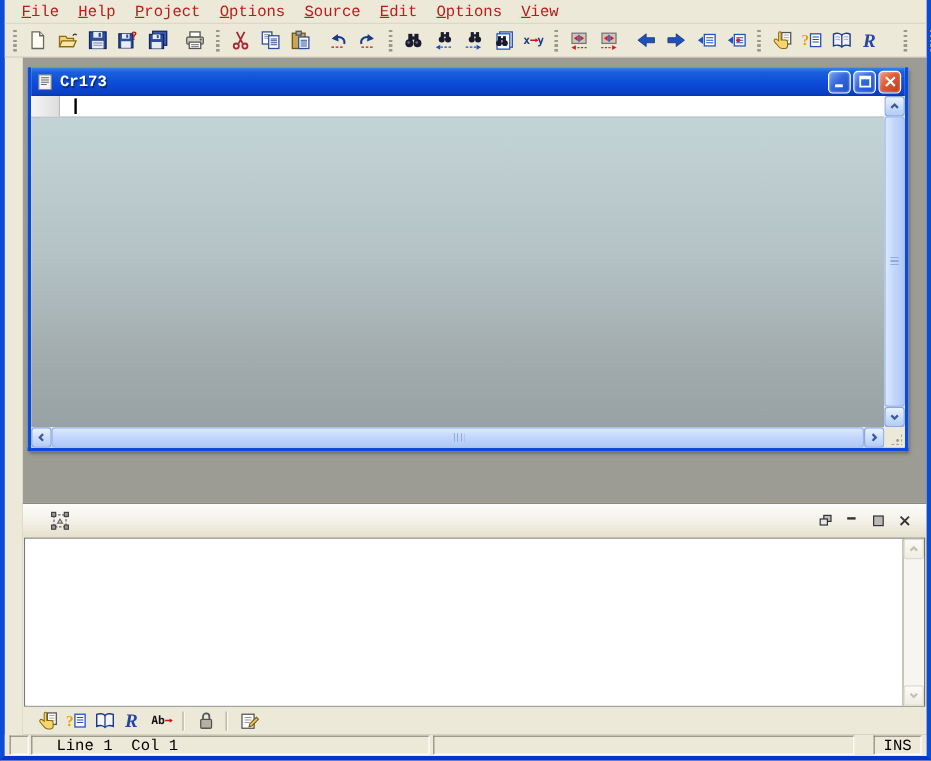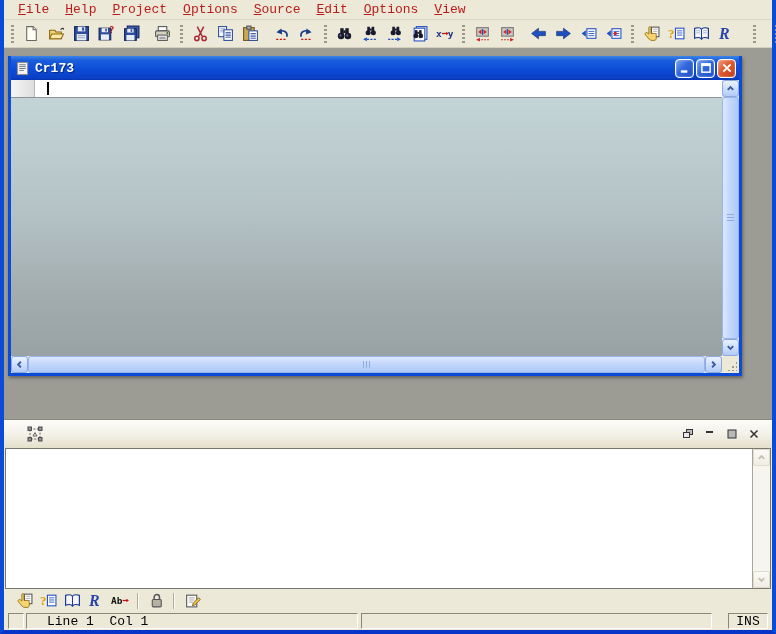--- a/index.html
+++ b/index.html
@@ -30,21 +30,21 @@
 
   
   .toolbar{height:28px;flex:none;display:flex;align-items:center;background:#ECE9D8;
     border-bottom:1px solid #D4D0BE;padding:0 2px;}
   .grip{width:3px;height:18px;margin:0 5px;flex:none;
     background-image:repeating-linear-gradient(180deg,#9A988C 0 2px,transparent 2px 4px);}
   .tbtn{width:25px;height:24px;flex:none;display:flex;align-items:center;justify-content:center;border:1px solid transparent;}
   .tb-gap{width:6px;flex:none;}
 
   
-  .mdi{flex:1;position:relative;background:#9C9C94;overflow:hidden;}
+  .mdi{flex:1;position:relative;background:#9C9C94;overflow:hidden;margin-left:15px;}
 
   
   .child{position:absolute;left:4px;top:8px;width:734px;height:320px;display:flex;flex-direction:column;
     border:3px solid #0B4BD8;border-top:none;background:#fff;box-shadow:1px 2px 3px rgba(0,0,0,.35);}
   .child-titlebar{height:24px;flex:none;display:flex;align-items:center;padding:0 3px 0 4px;
     background:linear-gradient(180deg,#3D85E8 0%,#1A5EDC 18%,#0C4CD8 55%,#0A40C4 92%,#0834B0 100%);}
   .child-titlebar .doc-icon{width:15px;height:15px;margin-right:5px;}
   .child-title-text{color:#fff;font-weight:bold;font-size:13px;text-shadow:1px 1px 1px #0a2a7a;flex:1;white-space:nowrap;}
   .winbtn.sm{width:19px;height:19px;}
 

